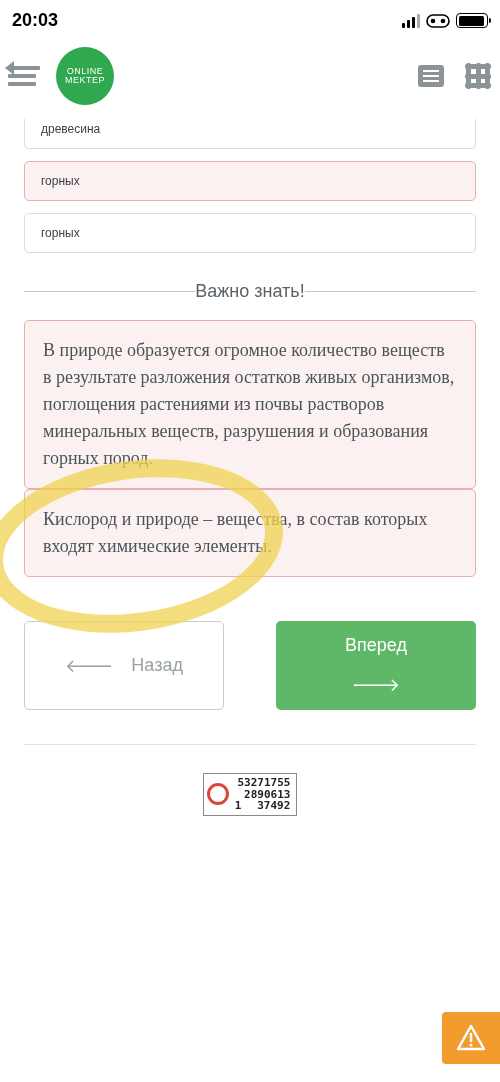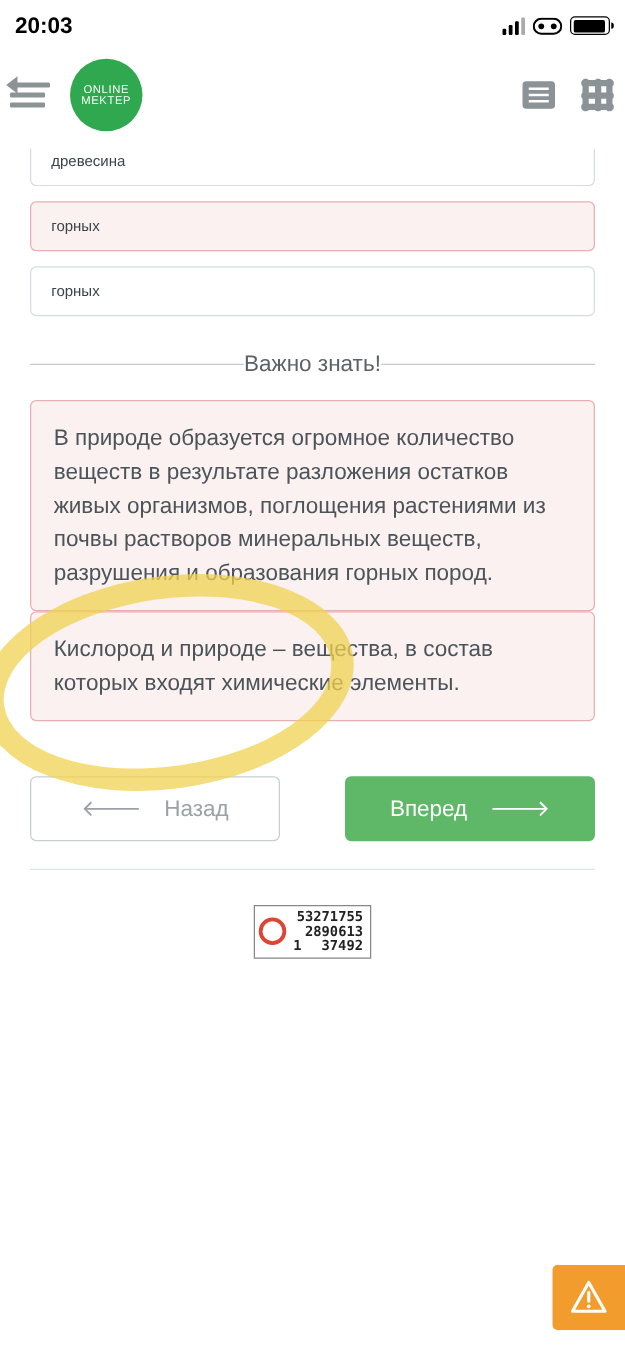--- a/index.html
+++ b/index.html
@@ -105,21 +105,21 @@
 .section-divider {
   display:flex; align-items:center; gap:0;
   margin: 28px 0 18px;
   color:#5a6268; font-size:18px;
 }
 .section-divider .line { flex:1; height:1px; background:#c4c9cc; }
 
 .info-box {
   border:1px solid #e9aeb0; background:#fcf1f1;
   border-radius:5px; padding:16px 18px;
-  font-size:18px; color:#4a5459; line-height:1.5;
+  font-size:18px; color:#4a5459; line-height:1.5;font-family:Liberation Serif, serif;
 }
 
 .highlight-wrap { position:relative; }
 .highlight-circle {
   position:absolute;
   width:300px; height:170px;
   border:18px solid rgba(240,210,80,0.75);
   border-radius:50%;
   left:-40px; top:-28px;
   transform: rotate(-8deg);
@@ -132,26 +132,26 @@
 }
 .btn {
   display:flex; align-items:center; justify-content:center;
   gap:18px; padding:14px 10px; border-radius:5px;
   font-size:18px; min-width:200px; cursor:pointer; border:none;
 }
 .btn-back {
   background:#fff; border:1px solid #c8cdd0; color:#9aa2a6;
 }
 .btn-fwd {
-  background:#5fb868; color:#fff;
+  background:#5fb868; color:#fff;flex-direction:column;
 }
 .arrow { font-size:18px; }
 
 .footer-area {
-  margin-top: 22px; border-top:1px solid #e0e3e5;
+  margin-top: 34px; border-top:1px solid #e0e3e5;
   display:flex; justify-content:center; padding-top:28px;
 }
 .counter-widget {
   border:1px solid #888; background:#fff;
   display:flex; align-items:center; padding:3px 6px 3px 3px;
   font-family:monospace; font-size:11px; gap:6px;
 }
 .counter-ring {
   width:22px; height:22px; border:3px solid #d43; border-radius:50%;
 }

